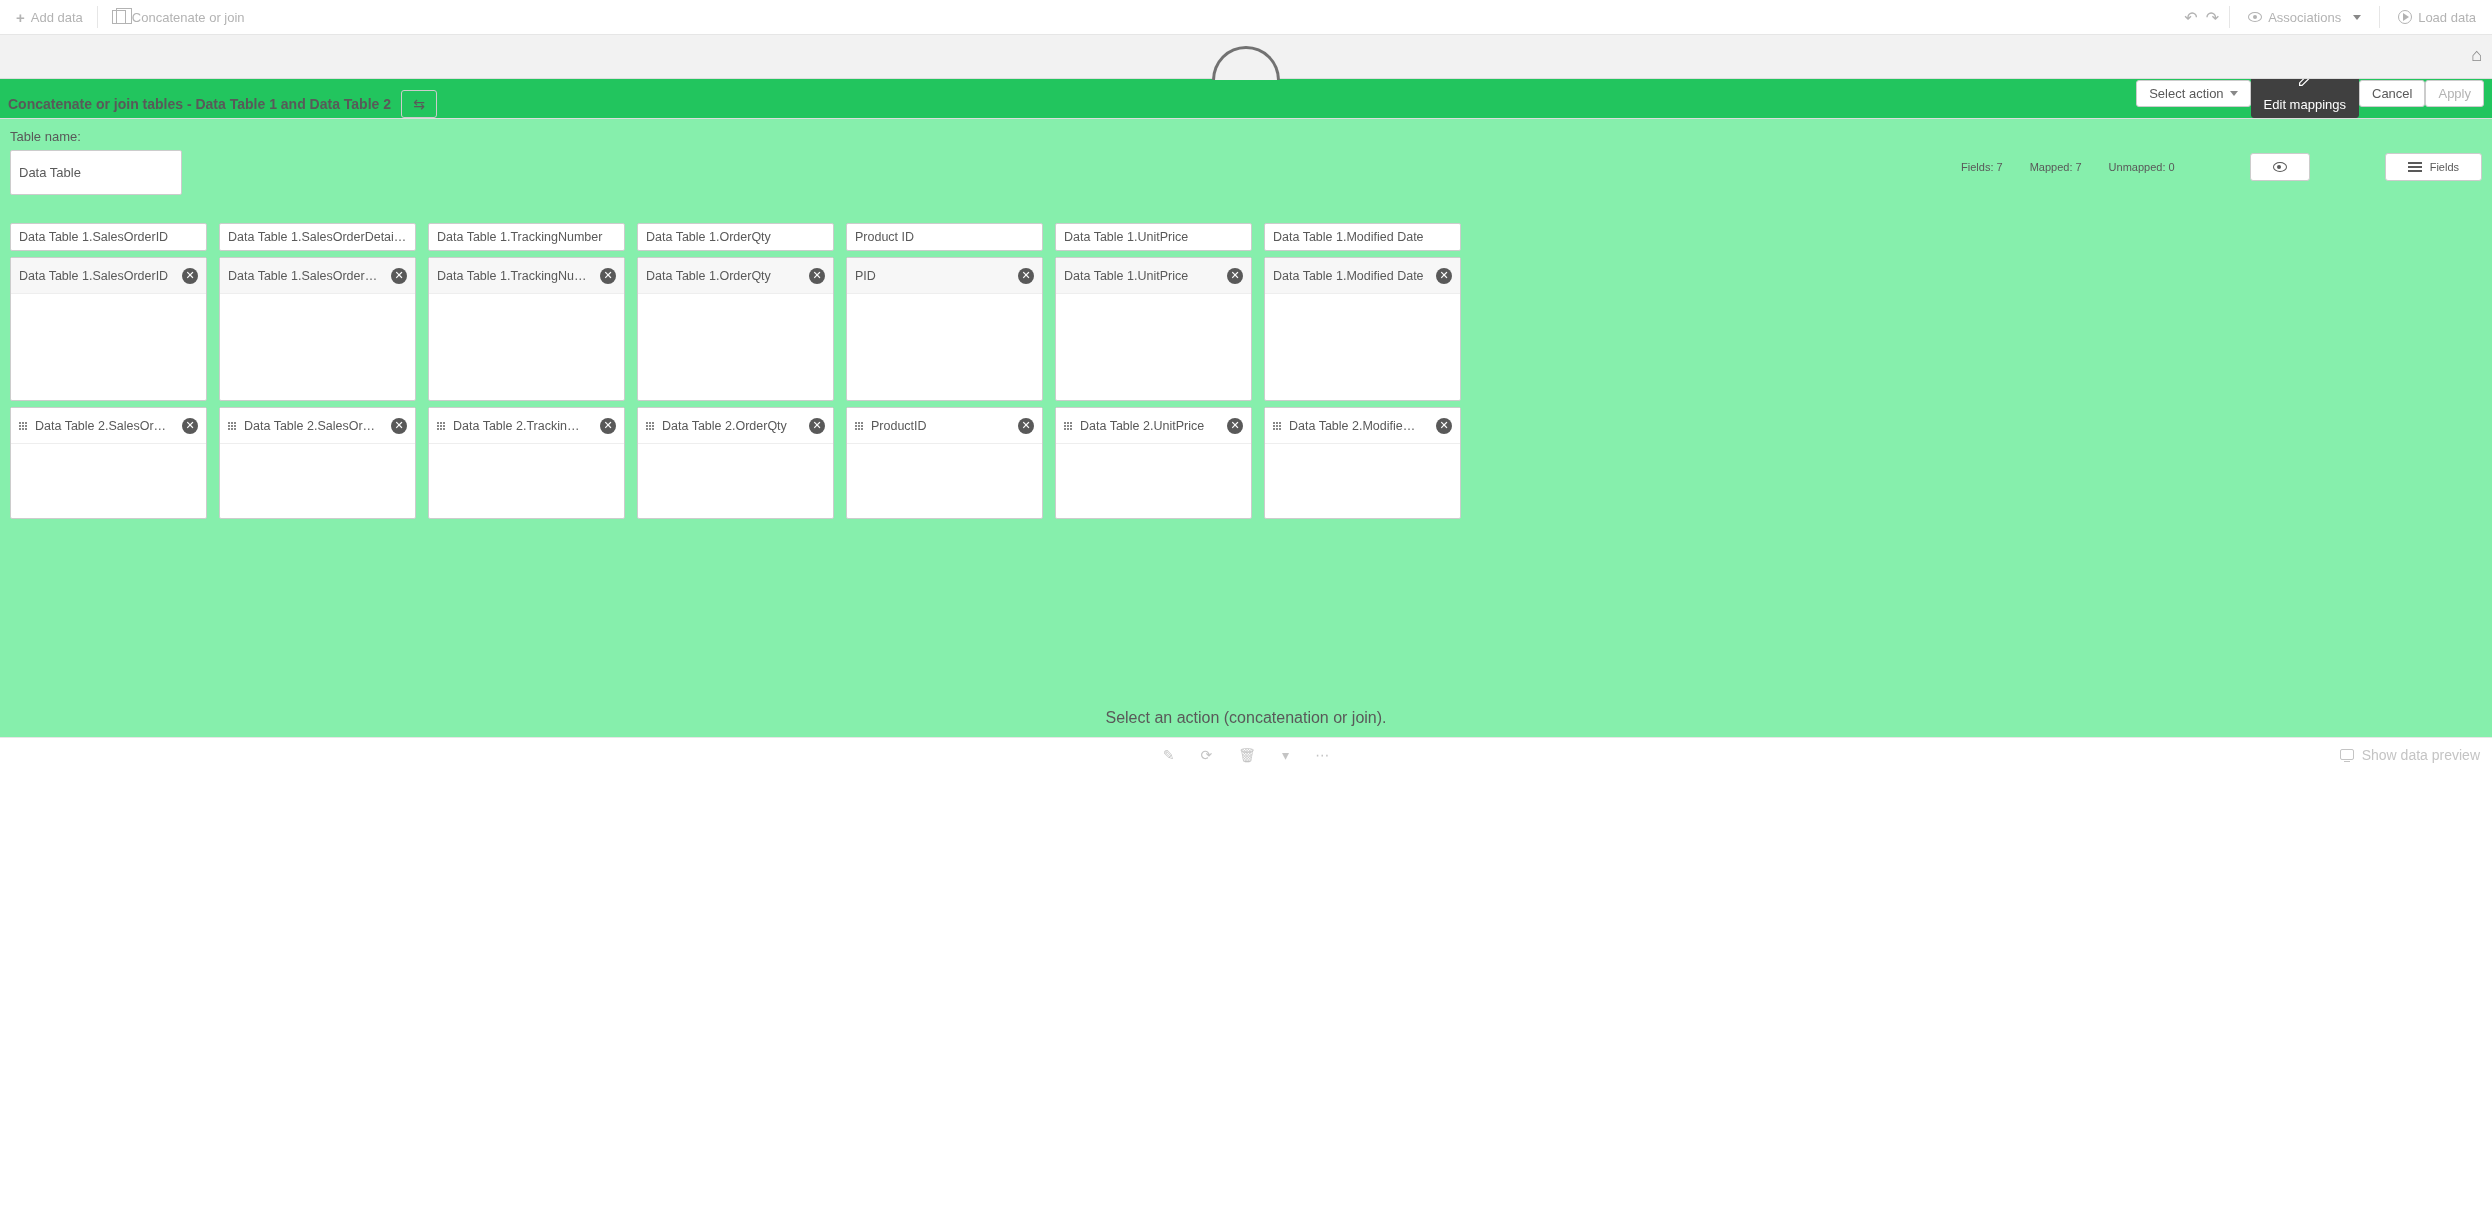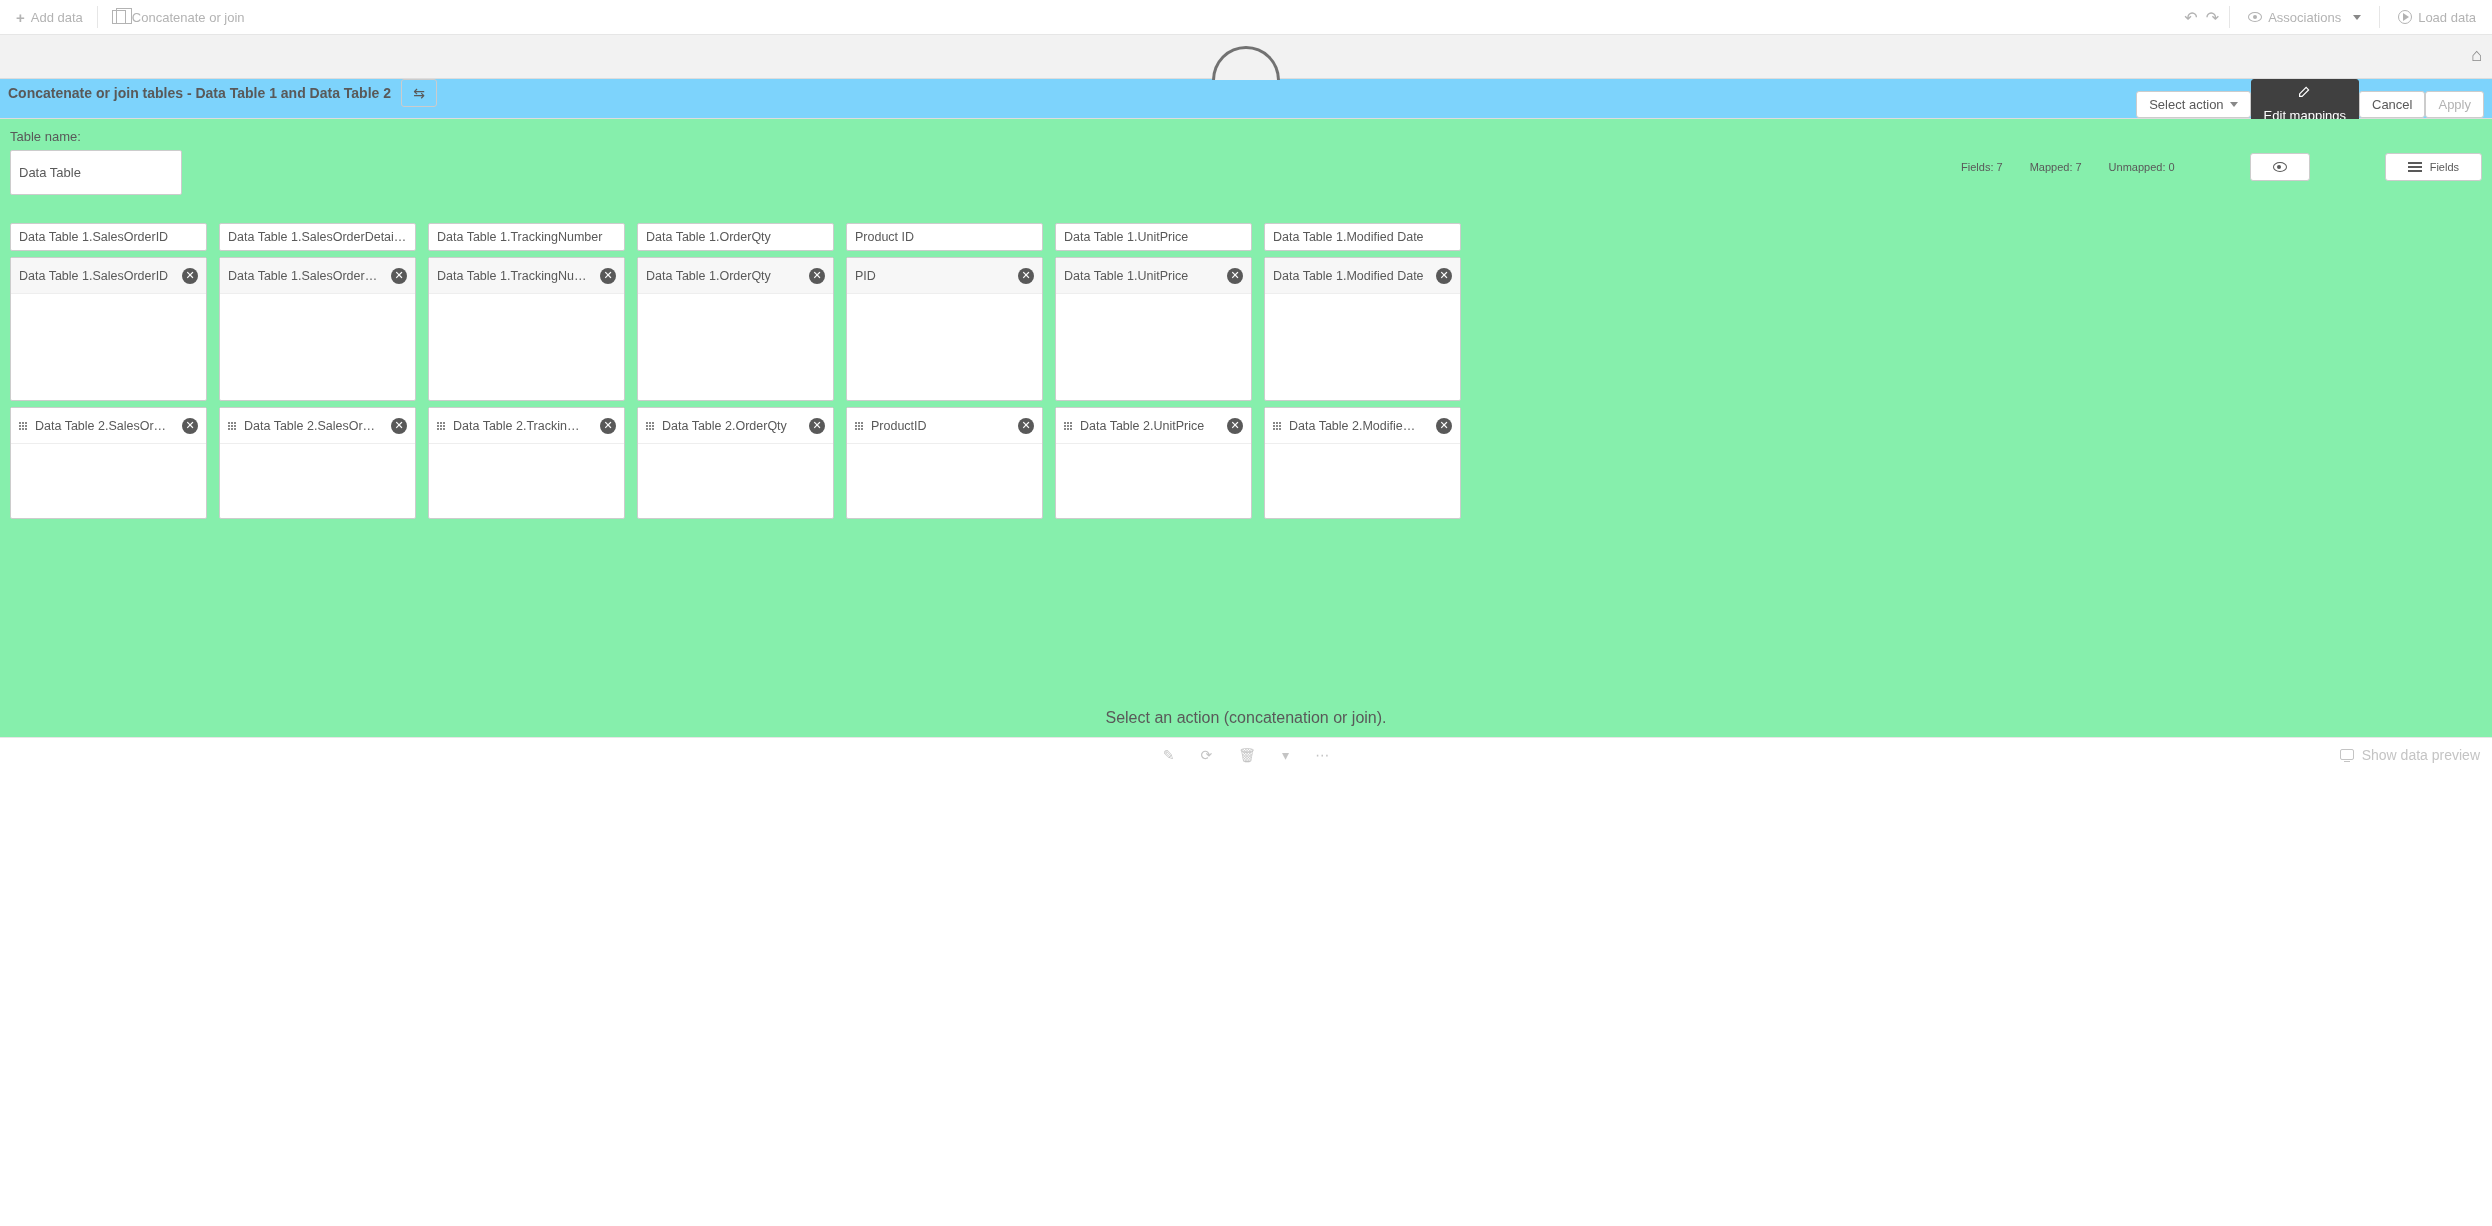--- a/index.html
+++ b/index.html
@@ -18,21 +18,21 @@
   .icon-eye::after{content:"";position:absolute;width:4px;height:4px;border-radius:50%;background:#b3b3b3;left:4px;top:2px;}
   .icon-play { width:0;height:0;border-left:6px solid #b3b3b3;border-top:4px solid transparent;border-bottom:4px solid transparent;display:inline-block;}
   .icon-play-circ{width:14px;height:14px;border:1px solid #b3b3b3;border-radius:50%;display:inline-flex;align-items:center;justify-content:center;}
   .icon-caret-down{width:0;height:0;border-left:4px solid transparent;border-right:4px solid transparent;border-top:5px solid #888;display:inline-block; margin-left:6px;}
   .icon-home{font-size:18px;color:#888;}
   
   .gray-strip { height: 44px; background:#f2f2f2; border-bottom:1px solid #ddd; position:relative;}
   .half-circle{position:absolute; left:50%; transform:translateX(-50%); bottom:-2px; width:68px; height:34px; border:3px solid #727272; border-bottom:none; border-top-left-radius:70px; border-top-right-radius:70px; background:#f2f2f2;}
   .home-corner{position:absolute; right:10px; top:10px;}
   
-  .action-bar{ height:40px; border-bottom:1px solid #ddd; display:flex; align-items:flex-start; padding:0 8px; justify-content:space-between; background:#7dd3fc;}
+  .action-bar{ height:40px; border-bottom:1px solid #ddd; display:flex; align-items:flex-end; padding:0 8px; justify-content:space-between; background:#22c55e;}
   .action-left{display:flex;align-items:center;gap:10px;}
   .page-title{font-weight:600; color:#595959; font-size:14px;}
   .swap-btn{border:1px solid #ccc; border-radius:3px; width:36px; height:28px; display:flex; align-items:center;justify-content:center;cursor:pointer;}
   .swap-icon{font-size:14px;}
   .action-right{display:flex;align-items:center;gap:0;}
   .btn{border:1px solid #ccc; border-radius:3px; padding:5px 12px; background:#fff; cursor:pointer; font-size:13px; color:#595959; display:flex;align-items:center;}
   .btn-select{min-width:110px; justify-content:space-between;}
   .btn-dark{background:#404040; color:#fff; border-color:#404040; display:flex; gap:10px;align-items:center;flex-direction:column;}
   .btn-dark .pencil{width:13px;height:13px;display:inline-block;}
   .btn-disabled{color:#b3b3b3; cursor:default;}

